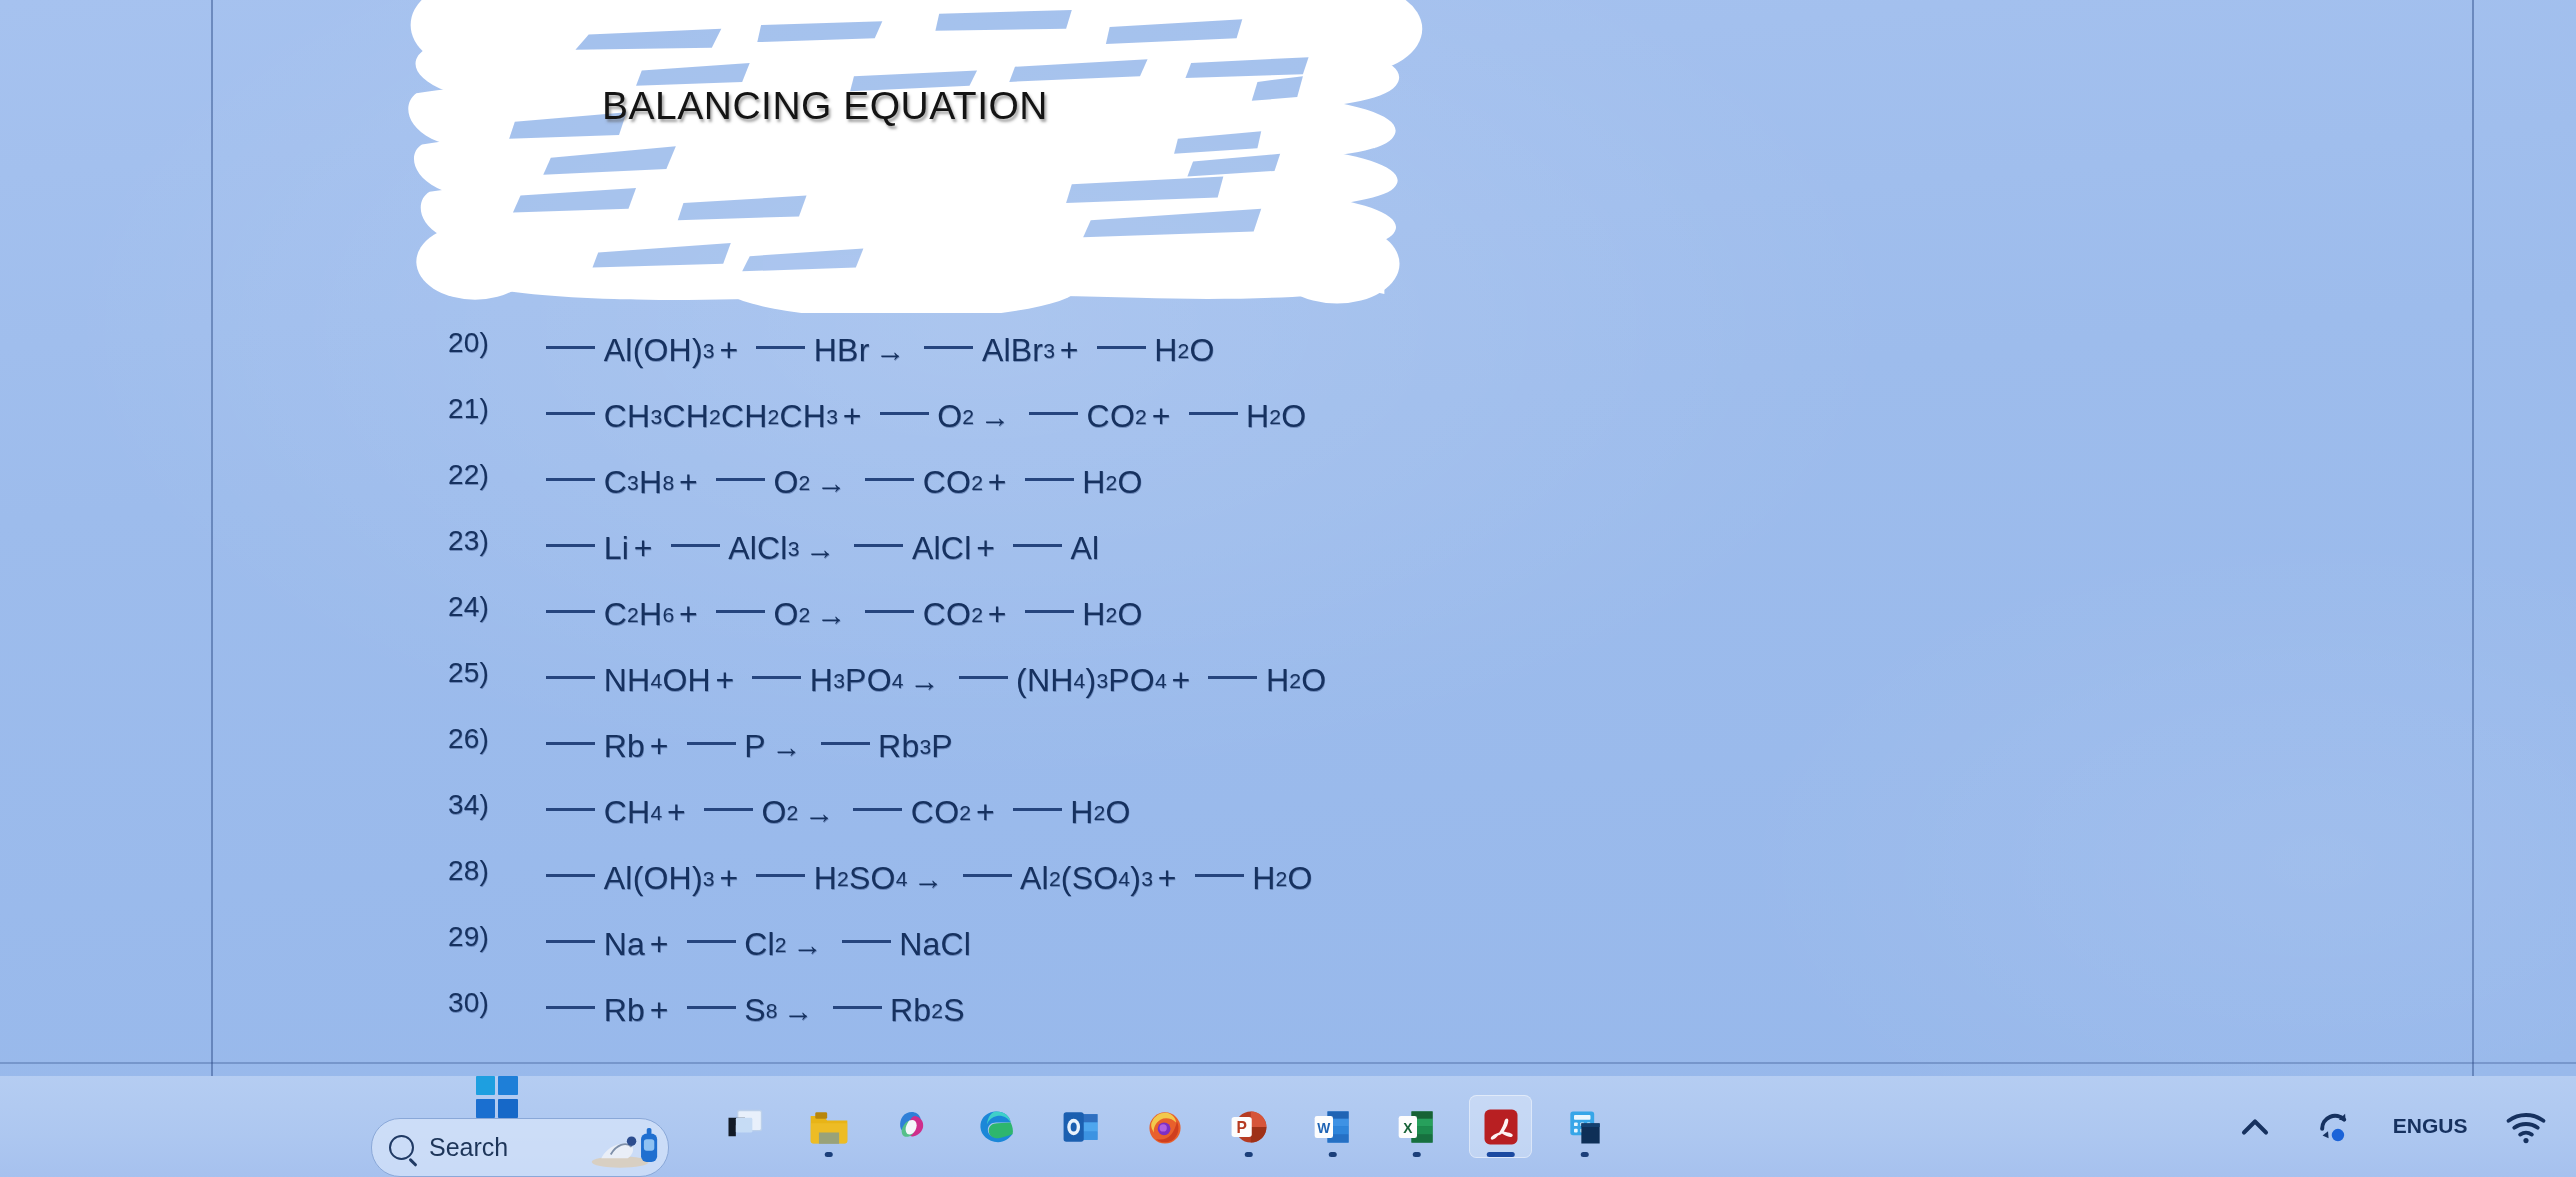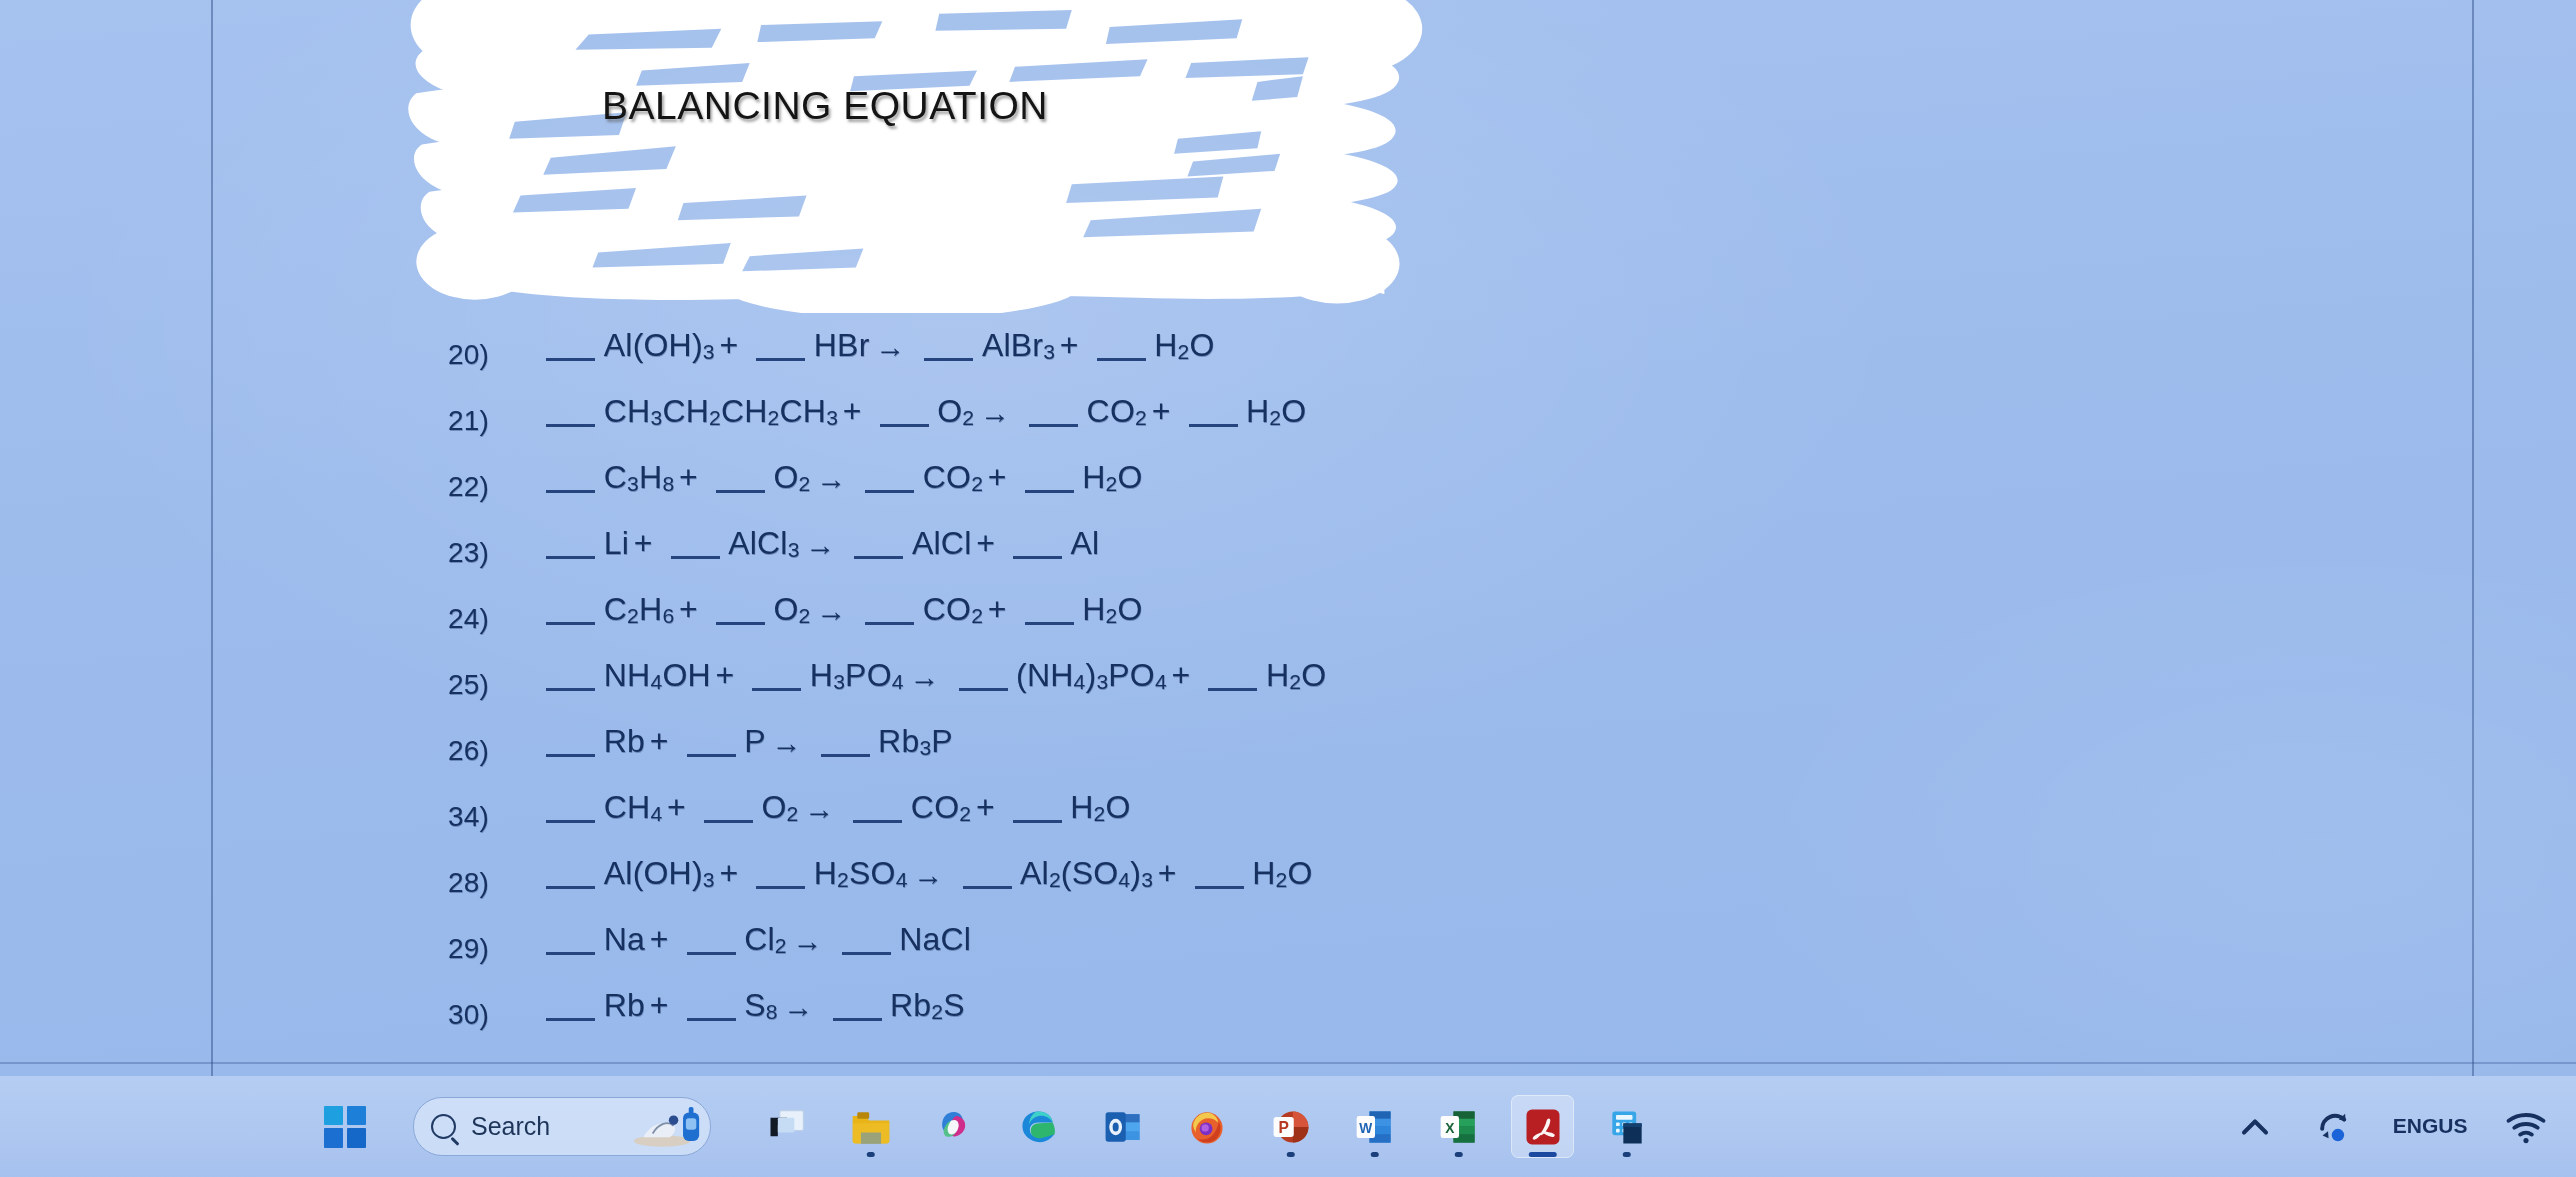--- a/index.html
+++ b/index.html
@@ -106,21 +106,21 @@
     font-weight: 400;
     letter-spacing: 0.2px;
     white-space: nowrap;
     text-shadow: 0.5px 0.5px 0px rgba(20,45,100,0.35);
   }
   .eq-num {
     width: 85px;
     flex: 0 0 85px;
     font-size: 28px;
   }
-  .eq-body { display: flex; align-items: flex-end; }
+  .eq-body { display: flex; align-items: center; }
   .eq-body .blank {
     display: inline-block;
     width: 49px;
     border-bottom: 3.8px solid #26457e;
     margin: 0 8.5px 0 13.3px;
     position: relative;
     top: -2.8px;
   }
   .eq-body .op  { display: inline-block; padding: 0 4.7px; }
   .eq-body .arrow { display: inline-block; padding: 0 5.7px; font-size: 30px; font-weight: 700; }
@@ -131,21 +131,21 @@
     position: absolute;
     left: 0; top: 1076px;
     width: 2576px;
     height: 101px;
     background: linear-gradient(180deg, #b5cdf2 0%, #adc7f0 60%, #a6c1ee 100%);
     display: flex;
     align-items: center;
     overflow: hidden;
   }
 
-  #tb-left { display: flex; align-items: center; margin-left: 324px; }
+  #tb-left { display: flex; align-items: center; margin-left: 324px; flex-direction: column; }
 
   
   .start-logo {
     width: 42px; height: 42px;
     display: grid;
     grid-template-columns: 1fr 1fr;
     grid-template-rows: 1fr 1fr;
     gap: 3.8px;
     cursor: pointer;
   }

